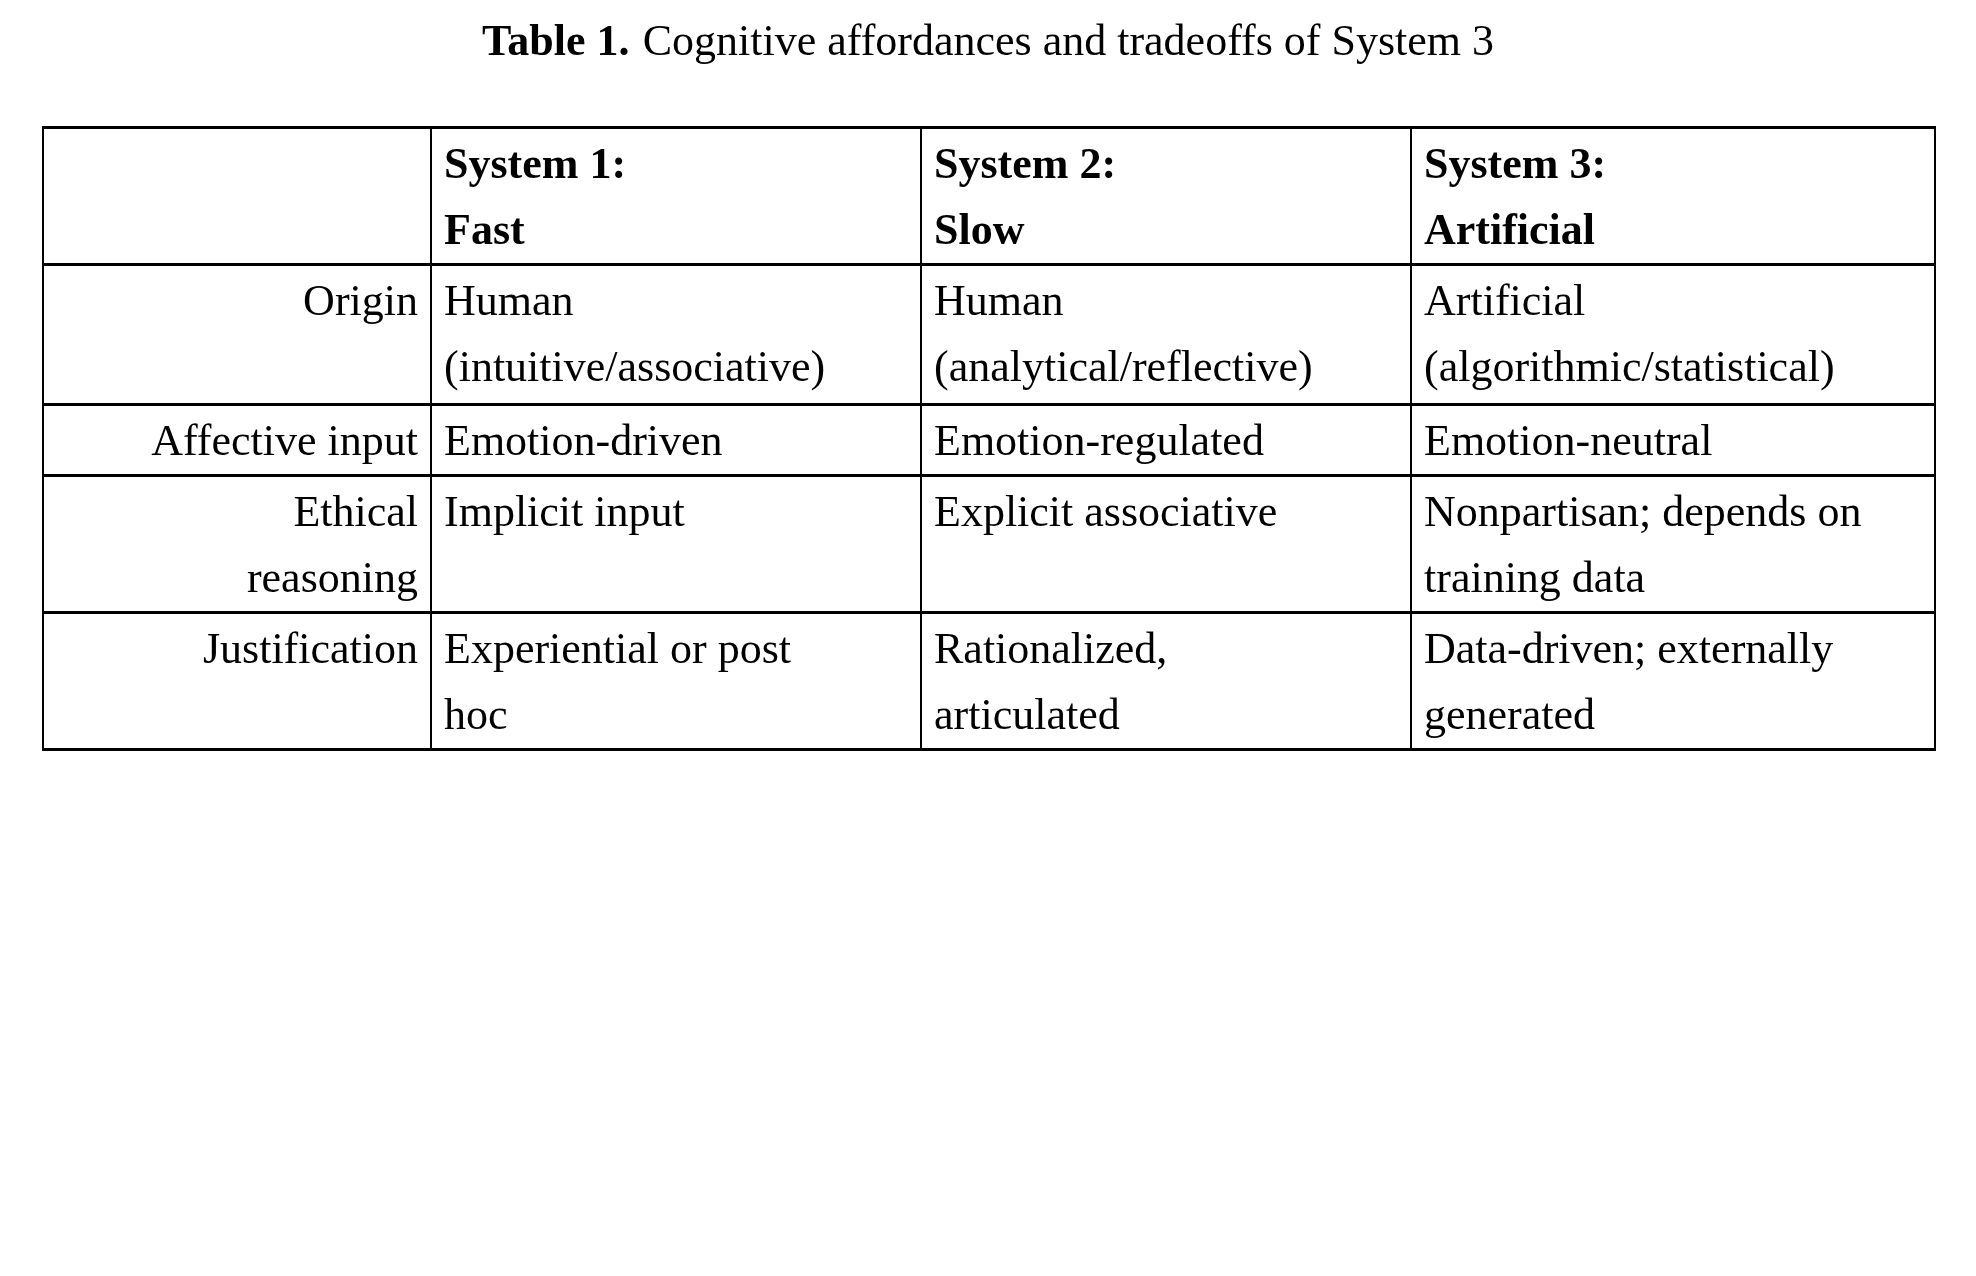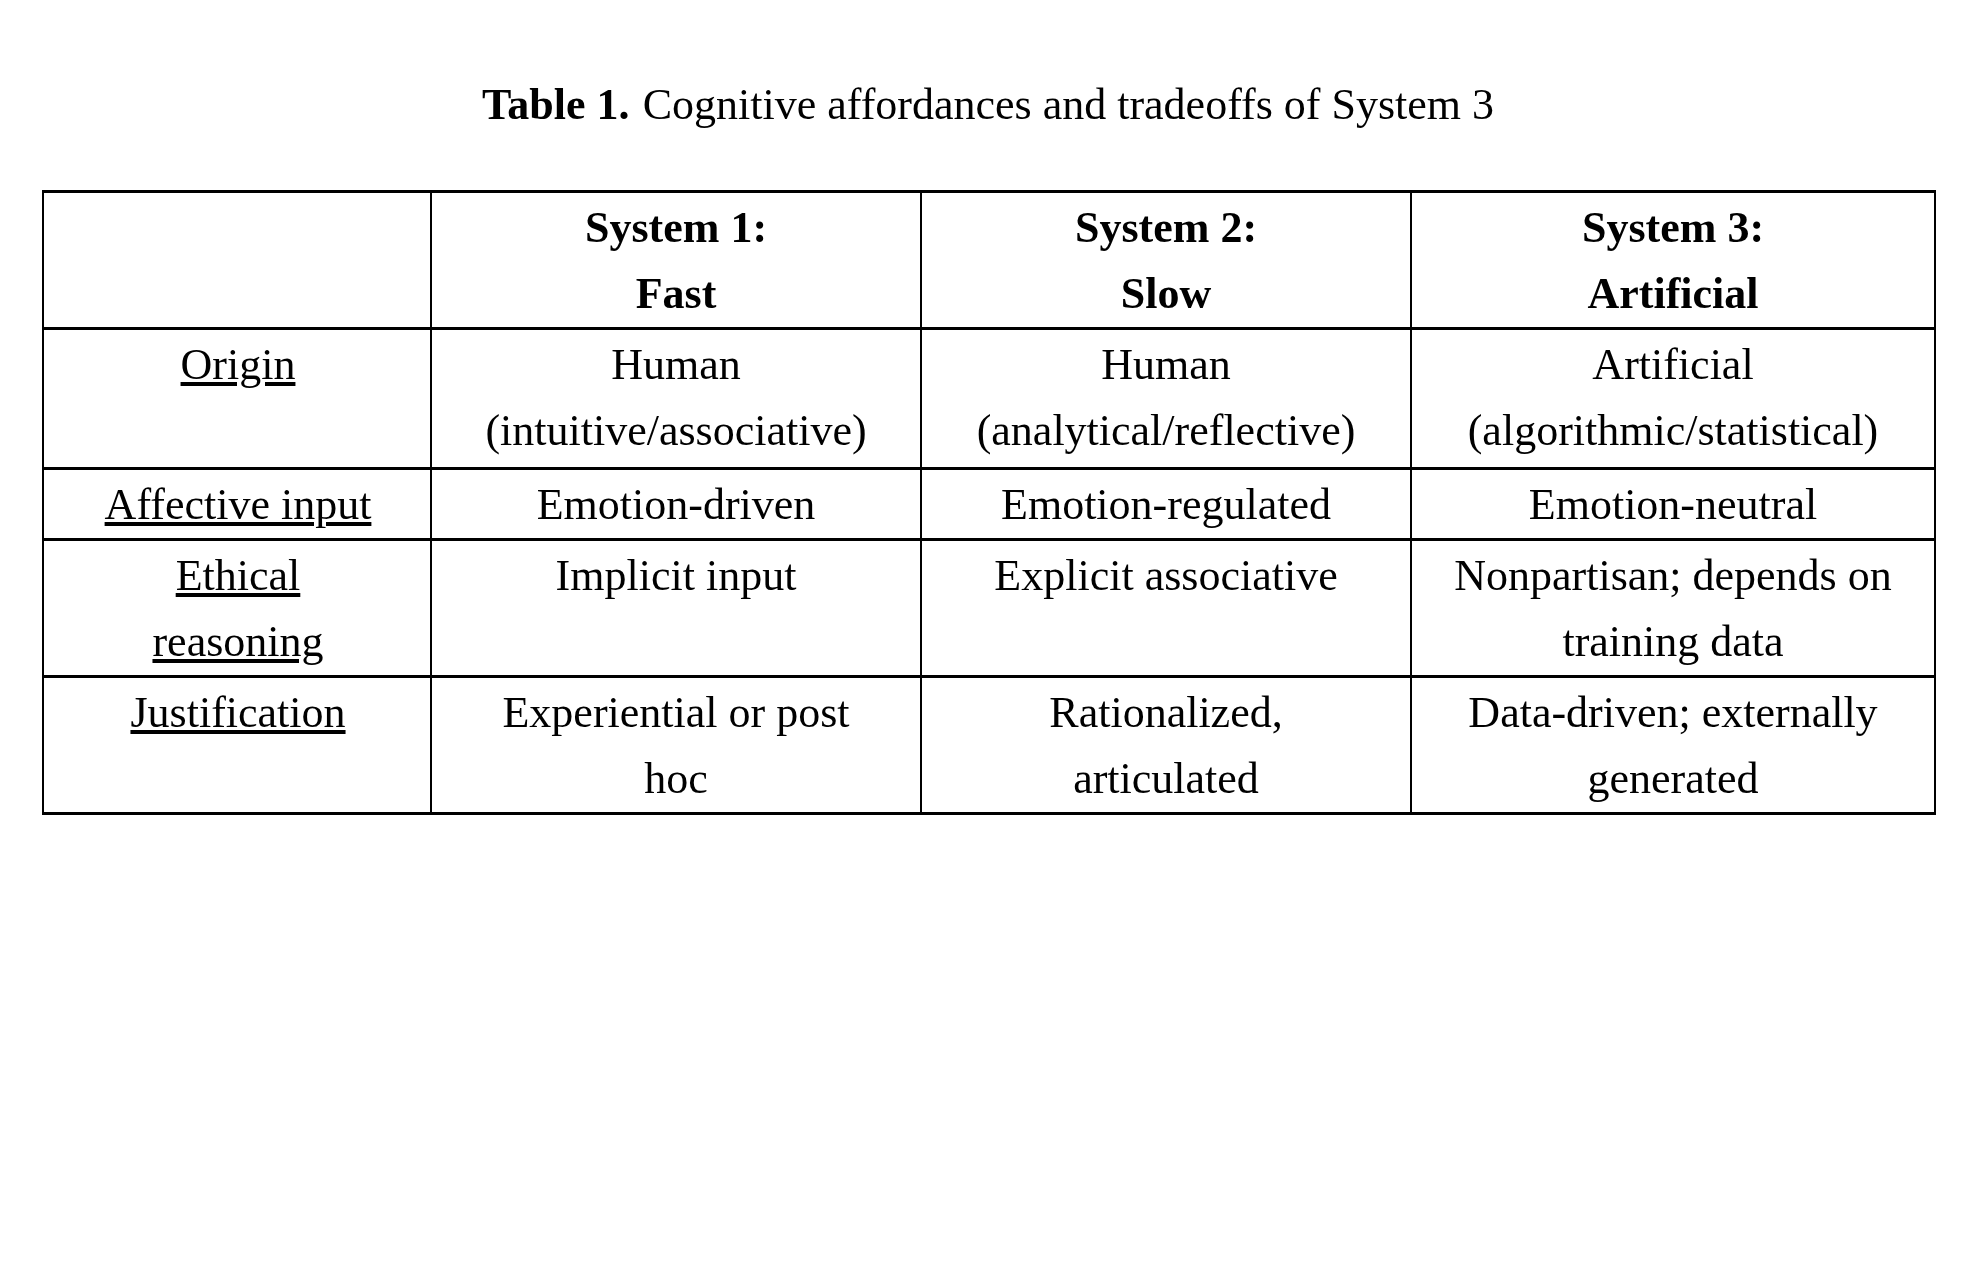--- a/index.html
+++ b/index.html
@@ -9,22 +9,21 @@
     width: 1976px;
     height: 1276px;
     overflow: hidden;
   }
   .page {
     width: 1976px;
     height: 1096px;
     box-sizing: border-box;
     font-family: "Liberation Serif", "DejaVu Serif", serif;
     color: #000000;
-    padding-top: 32px;
-    margin-top: 48px;
+    padding-top: 16px;
   }
   .caption {
     text-align: center;
     font-size: 44px;
     line-height: 50px;
     margin: 0 0 60px 0;
     white-space: nowrap;
   }
   .caption-label {
     font-weight: bold;
@@ -39,29 +38,28 @@
     line-height: 66px;
   }
   table.cmp th, table.cmp td {
     border: 2px solid #000000;
     border-top-width: 3px;
     border-bottom-width: 3px;
     vertical-align: top;
     padding: 2px 12px 0 12px;
     white-space: pre-line;
     font-weight: normal;
-    text-align: center;
+    text-align: left;
     box-sizing: border-box;
     overflow: hidden;
   }
   table.cmp th.colhead { font-weight: bold; }
   table.cmp th.rowlabel {
-    text-align: center;
+    text-align: right;
     padding-left: 14px;
-    text-decoration: underline;
   }
   tr.r-head  th { height: 132px; }
   tr.r-0 td, tr.r-0 th { height: 140px; }
   tr.r-1 td, tr.r-1 th { height: 134px; }
   tr.r-2 td, tr.r-2 th { height: 200px; }
   tr.r-3 td, tr.r-3 th { height: 200px; }
   tr.r-4 td, tr.r-4 th { height: 66px; }
   tr.r-5 td, tr.r-5 th { height: 128px; }
   tr.r-6 td, tr.r-6 th { height: 132px; }
 </style>

